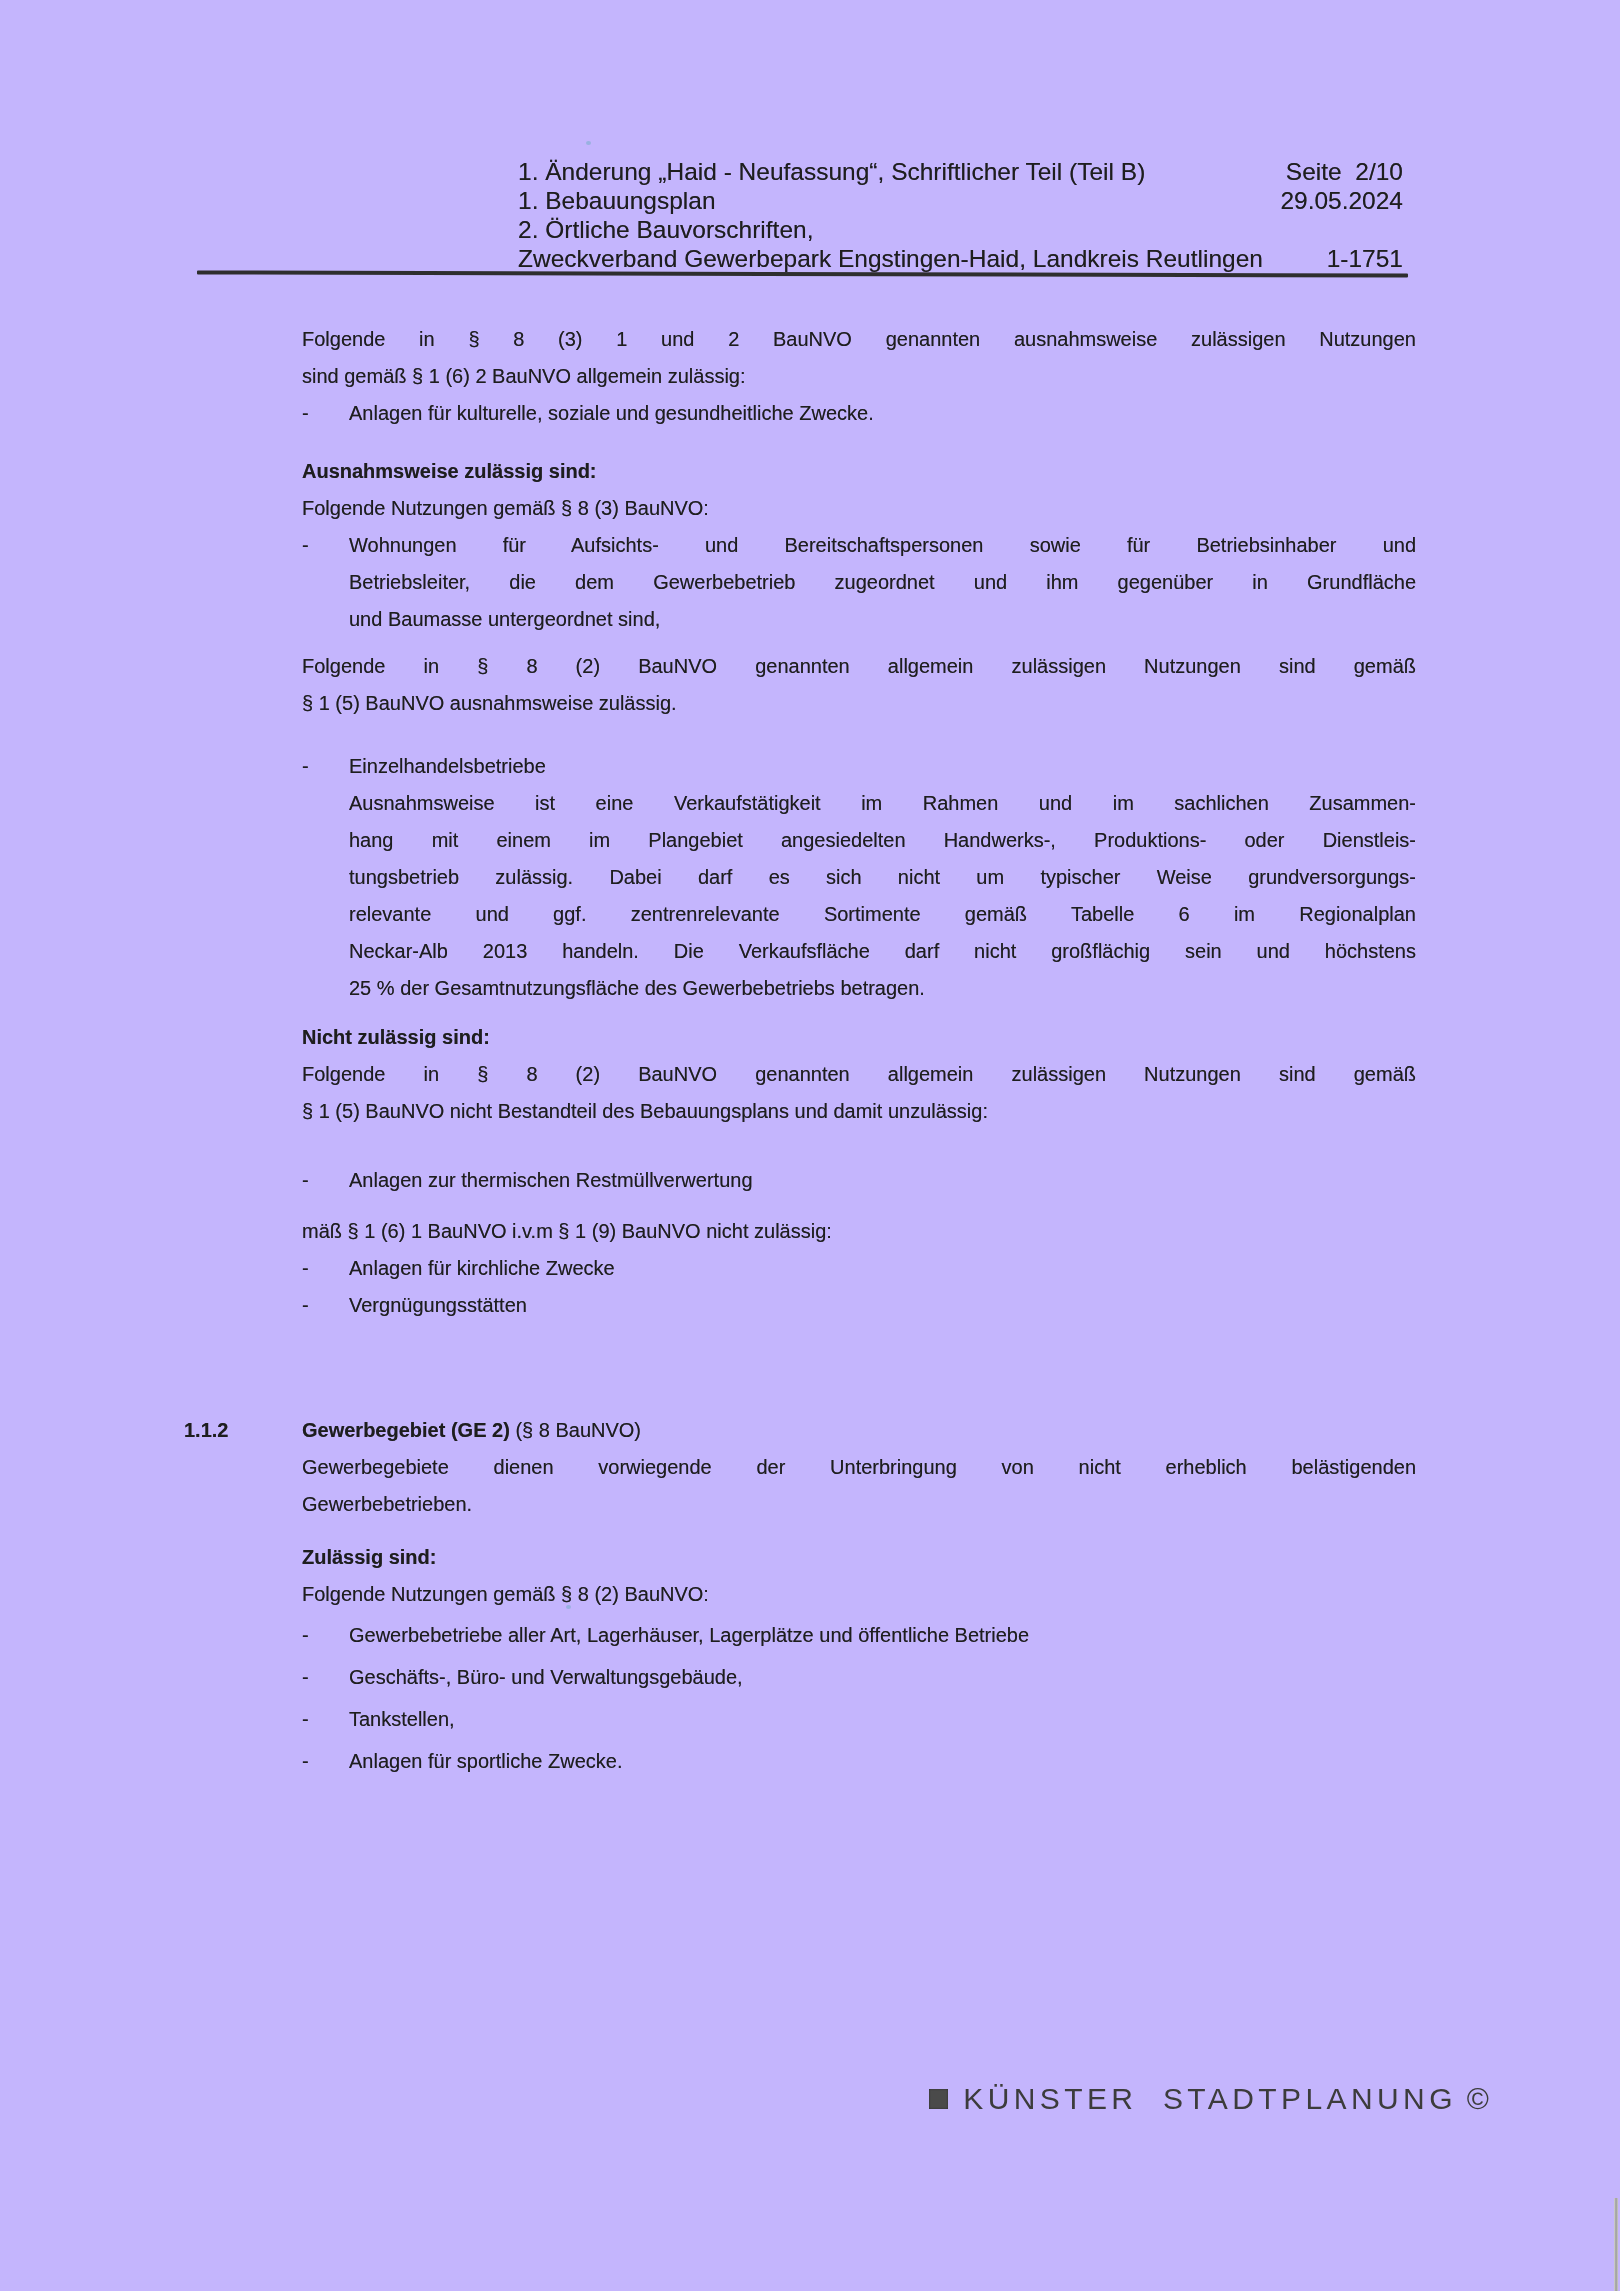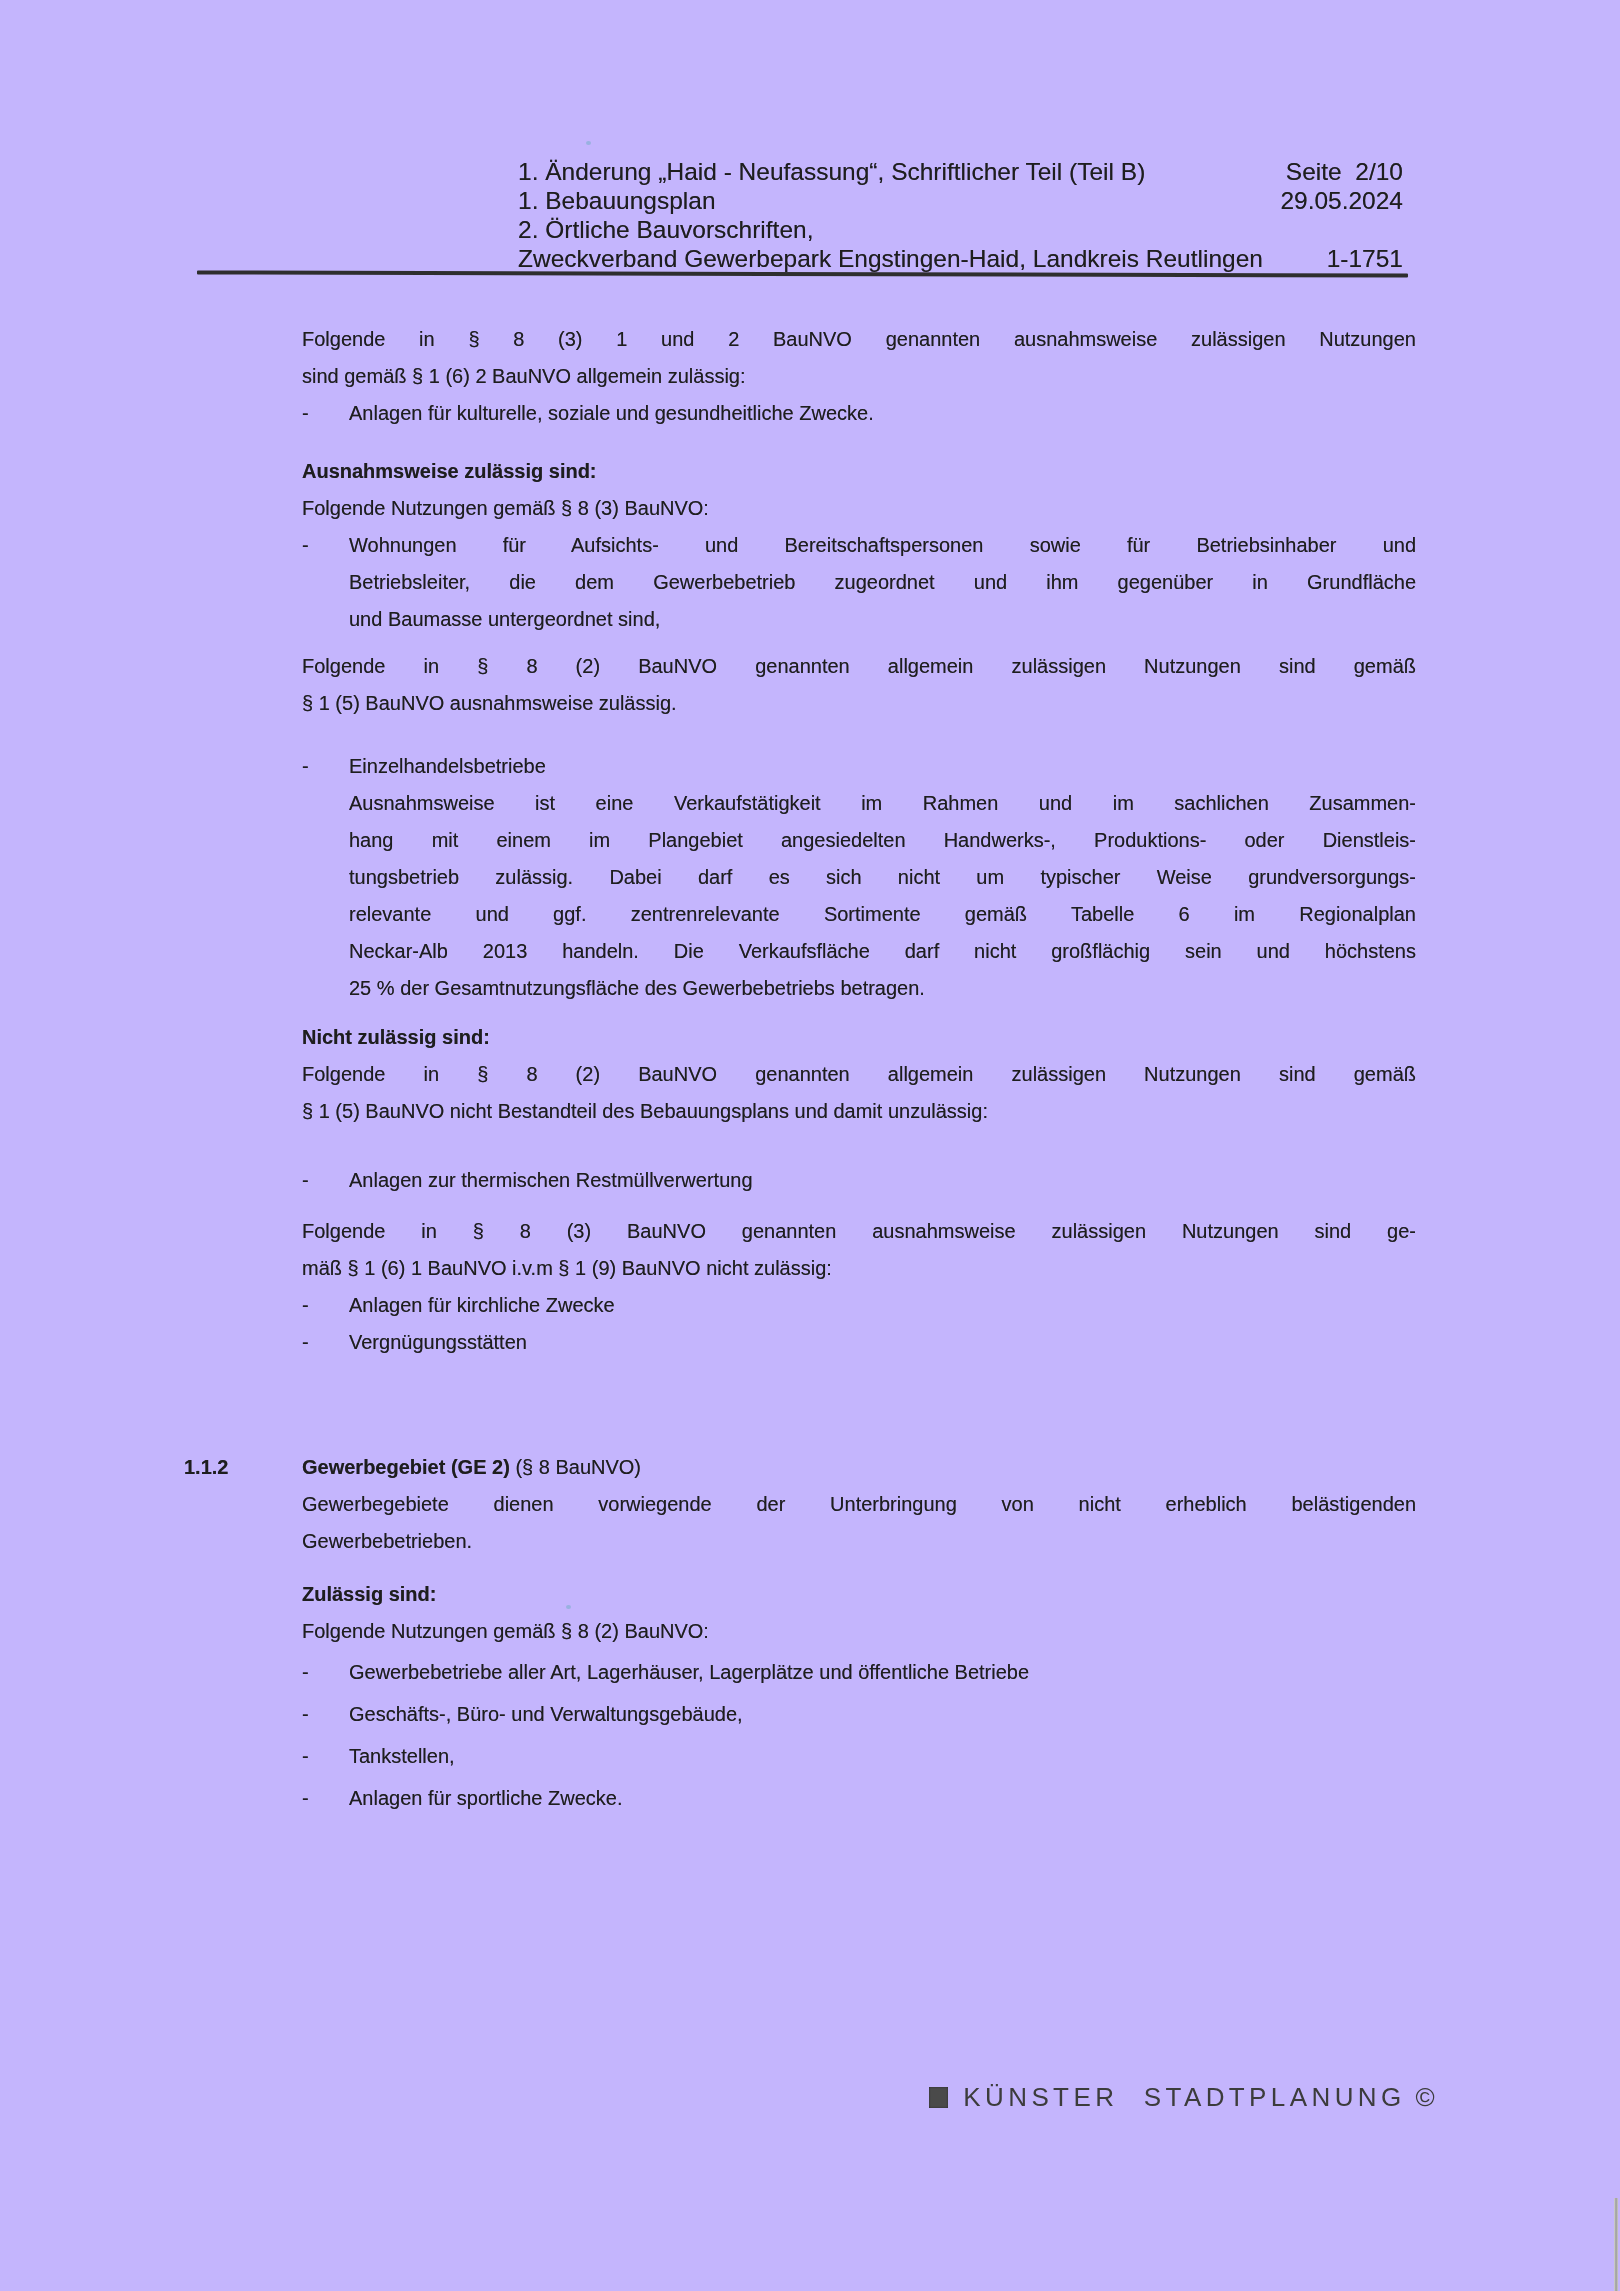--- a/index.html
+++ b/index.html
@@ -39,21 +39,21 @@
   .li-dash { width:47px; flex:0 0 47px; }
   .li-body { flex:1 1 auto; min-width:0; }
   .section { position:relative; }
   .sec-num { position:absolute; left:-118px; top:0; font-weight:700; }
   .sec-head span { font-weight:400; }
 
   
   .footer {
     position:absolute; left:929px; top:2082px;
     display:flex; align-items:center;
-    font-size:26px; color:#3c3c3c; text-shadow:none;
+    font-size:30px; color:#3c3c3c; text-shadow:none;
   }
   .logo-square {
     width:18.6px; height:20.6px; background:#4a4a4a; margin-right:15.7px;
     box-shadow:inset 0 0 2px #222;
   }
   .brand { letter-spacing:4.4px; font-weight:400; }
   .brand2 { margin-left:25.5px; }
   .copyright { margin-left:9.8px; letter-spacing:0; }
 
   
@@ -147,21 +147,20 @@
       </div>
       <div class="list" style="margin-top: 32px;">
         <div class="li">
           <div class="li-dash">-</div>
           <div class="li-body">
             <div class="ln">Anlagen zur thermischen Restmüllverwertung</div>
           </div>
         </div>
       </div>
       <div class="para" style="margin-top: 14.7px;">
-        <div class="ln j">Folgende in § 8 (3) BauNVO genannten ausnahmsweise zulässigen Nutzungen sind ge-</div>
         <div class="ln">mäß § 1 (6) 1 BauNVO i.v.m § 1 (9) BauNVO nicht zulässig:</div>
       </div>
       <div class="list">
         <div class="li">
           <div class="li-dash">-</div>
           <div class="li-body">
             <div class="ln">Anlagen für kirchliche Zwecke</div>
           </div>
         </div>
         <div class="li">

